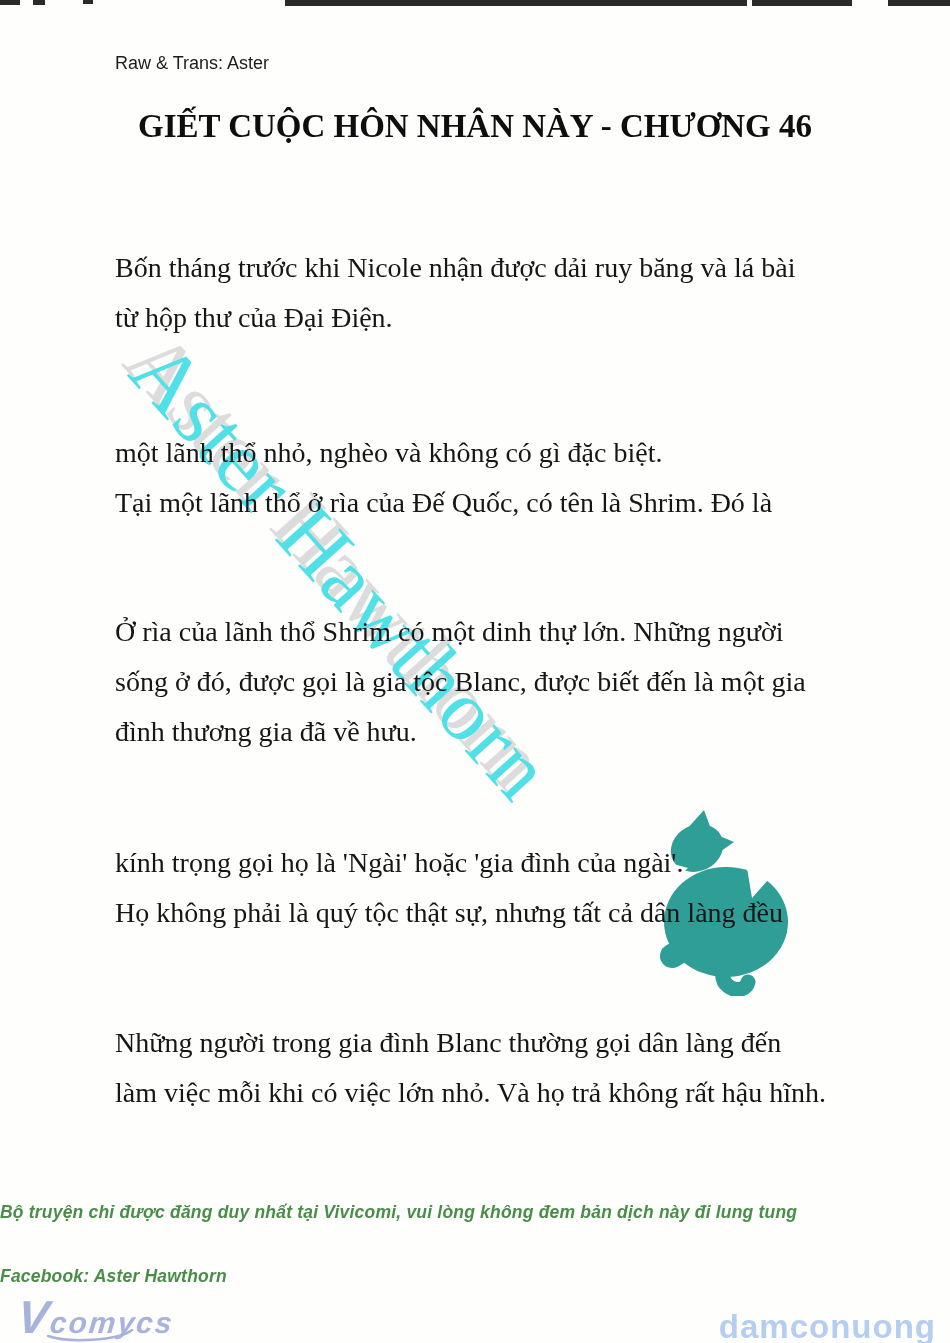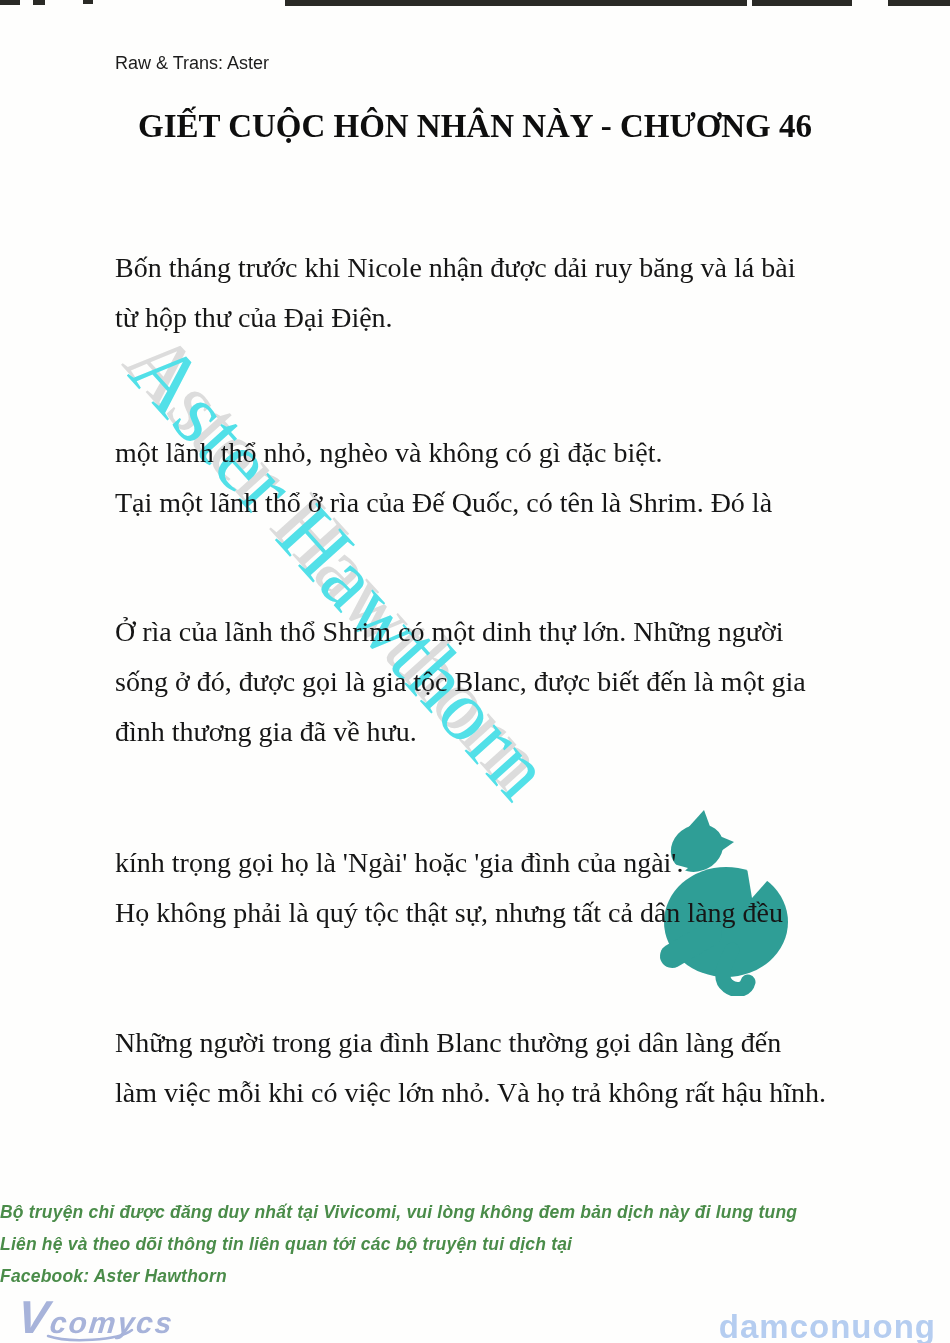--- a/index.html
+++ b/index.html
@@ -116,21 +116,20 @@
     <div class="line">kính trọng gọi họ là 'Ngài' hoặc 'gia đình của ngài'.</div>
     <div class="line">Họ không phải là quý tộc thật sự, nhưng tất cả dân làng đều</div>
   </div>
 
   <div class="para p5">
     <div class="line">Những người trong gia đình Blanc thường gọi dân làng đến</div>
     <div class="line">làm việc mỗi khi có việc lớn nhỏ. Và họ trả không rất hậu hĩnh.</div>
   </div>
 
   <div class="footer-line f1">Bộ truyện chỉ được đăng duy nhất tại Vivicomi, vui lòng không đem bản dịch này đi lung tung</div>
-  <div class="footer-line f2">Liên hệ và theo dõi thông tin liên quan tới các bộ truyện tui dịch tại</div>
   <div class="footer-line f3">Facebook: Aster Hawthorn</div>
 
   <div class="vcomycs">Vcomycs</div>
   <svg class="vcomycs-swash" width="120" height="16" viewBox="0 0 120 16" xmlns="http://www.w3.org/2000/svg">
     <path d="M98,2 C84,13 34,15 14,8" fill="none" stroke="var(--logo-blue,#a7b3da)" stroke-width="2.5" stroke-linecap="round"></path>
   </svg>
 
   <div class="damconuong">damconuong</div>
 
 </div>

